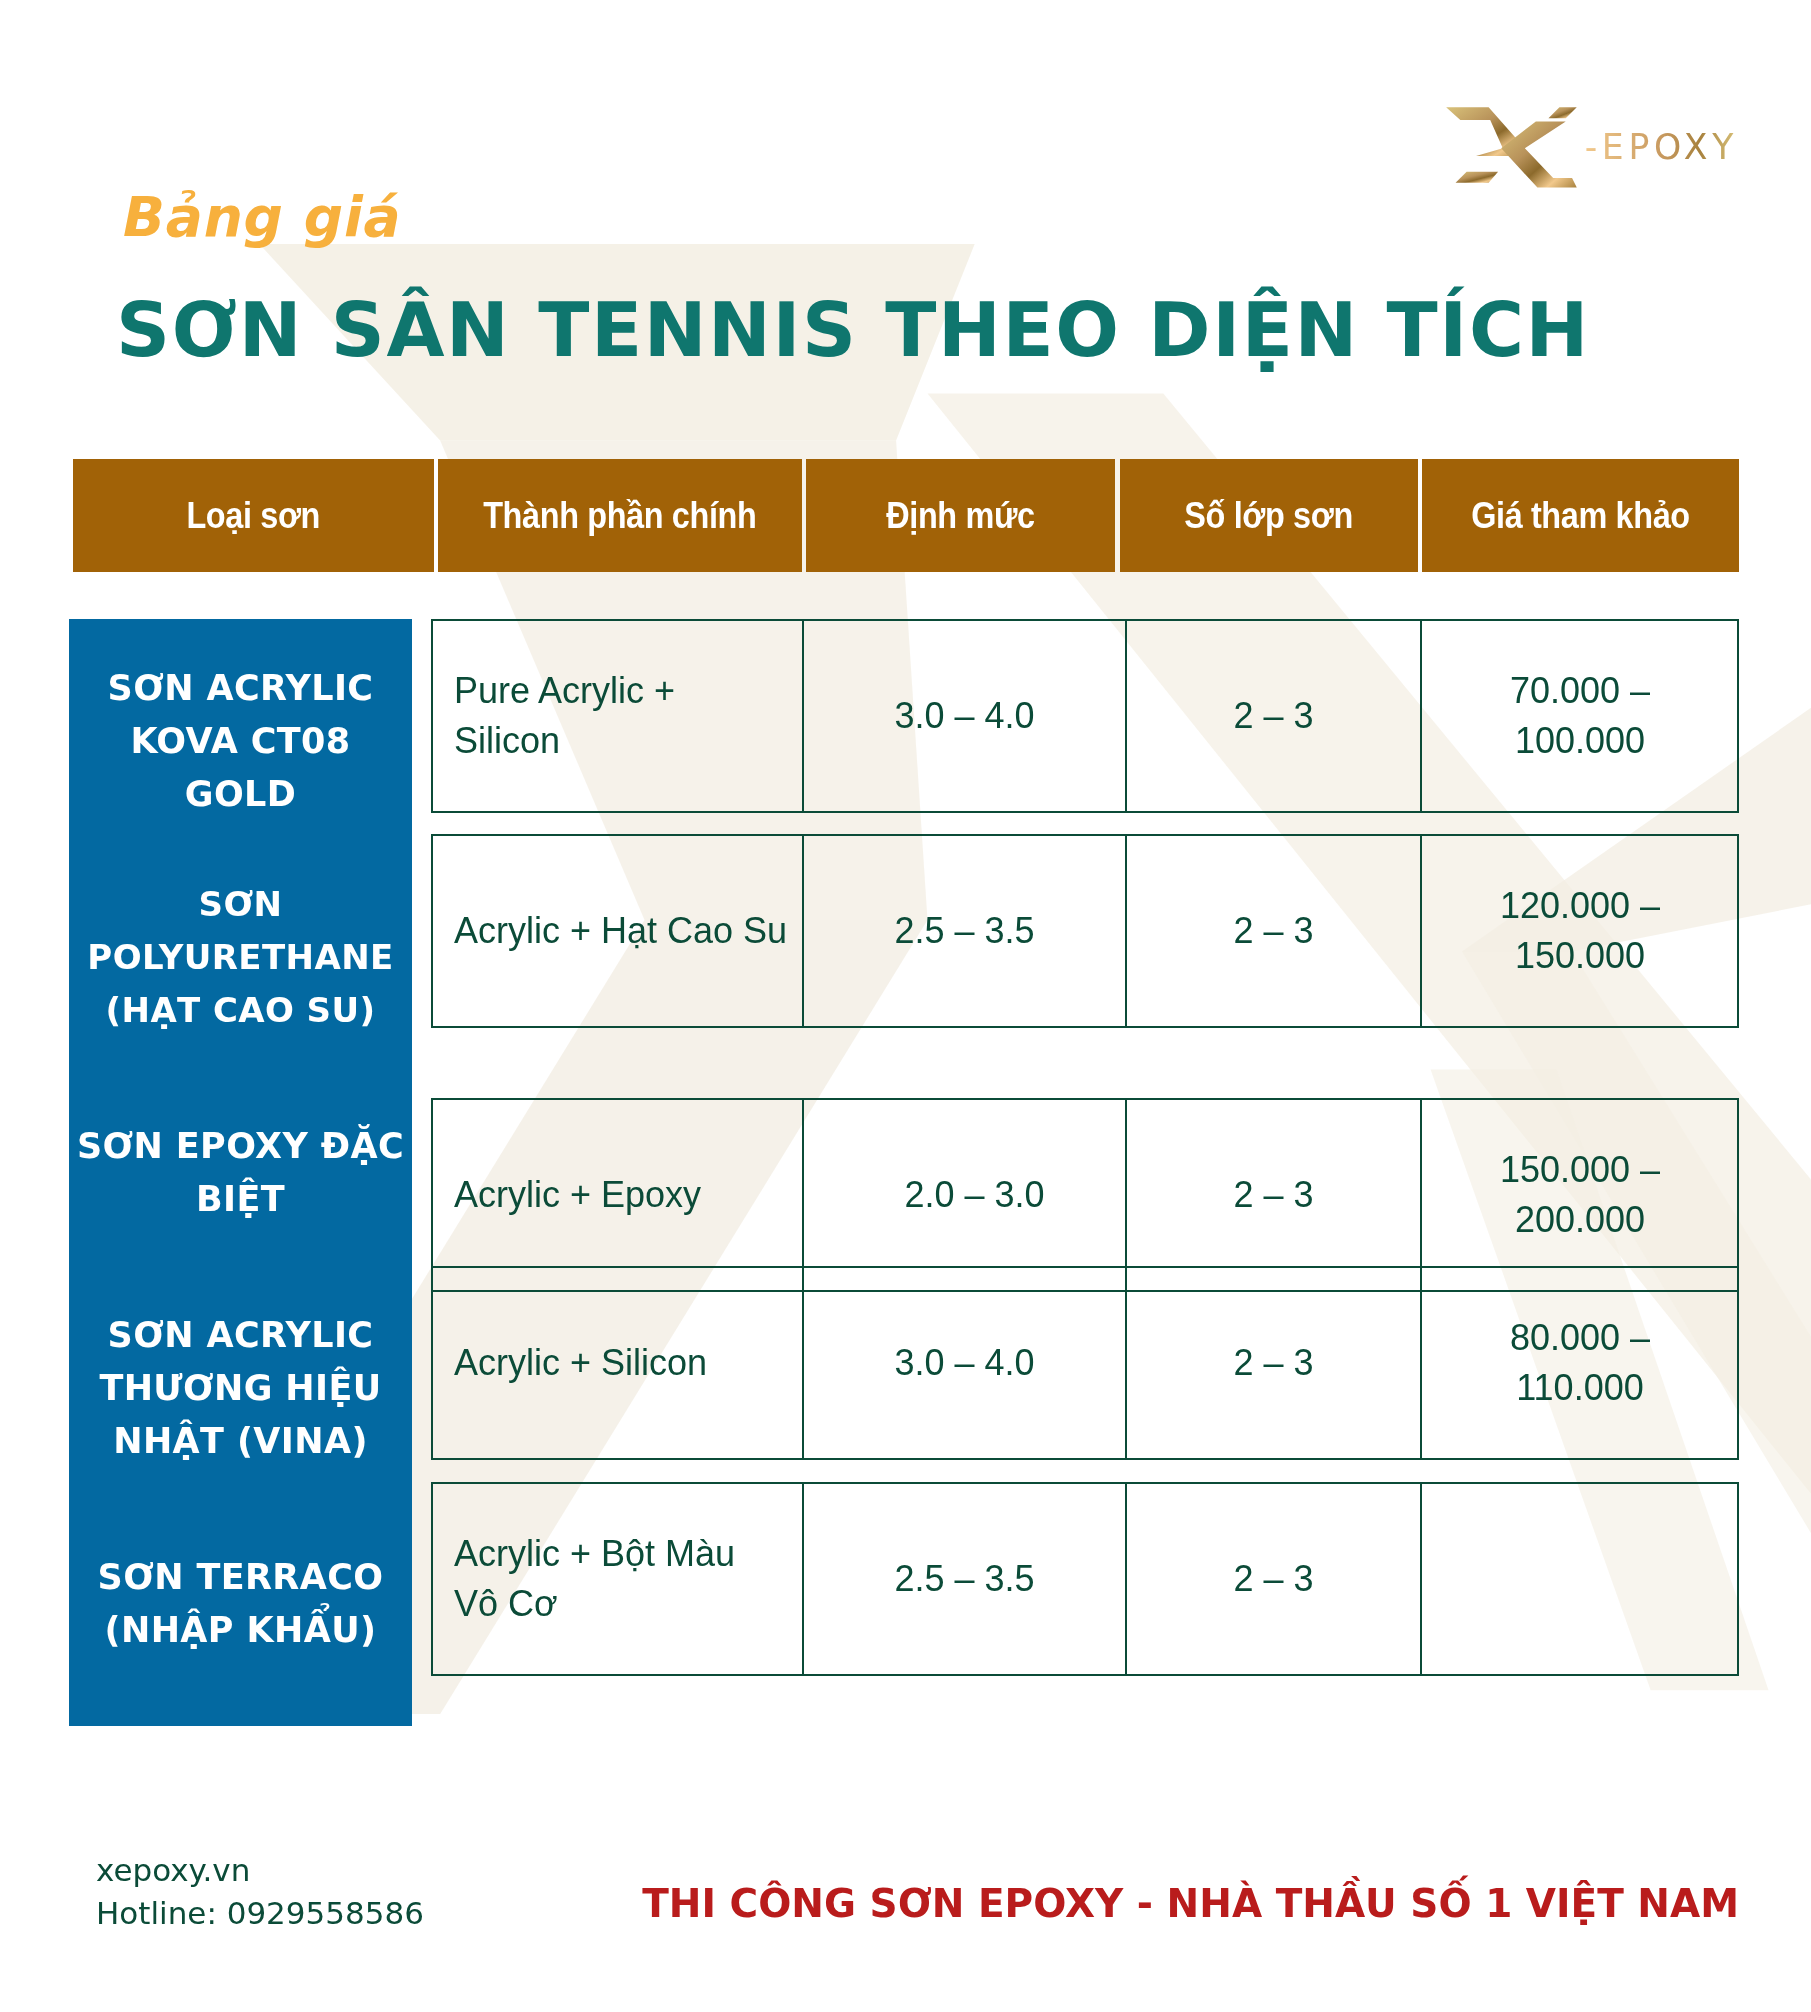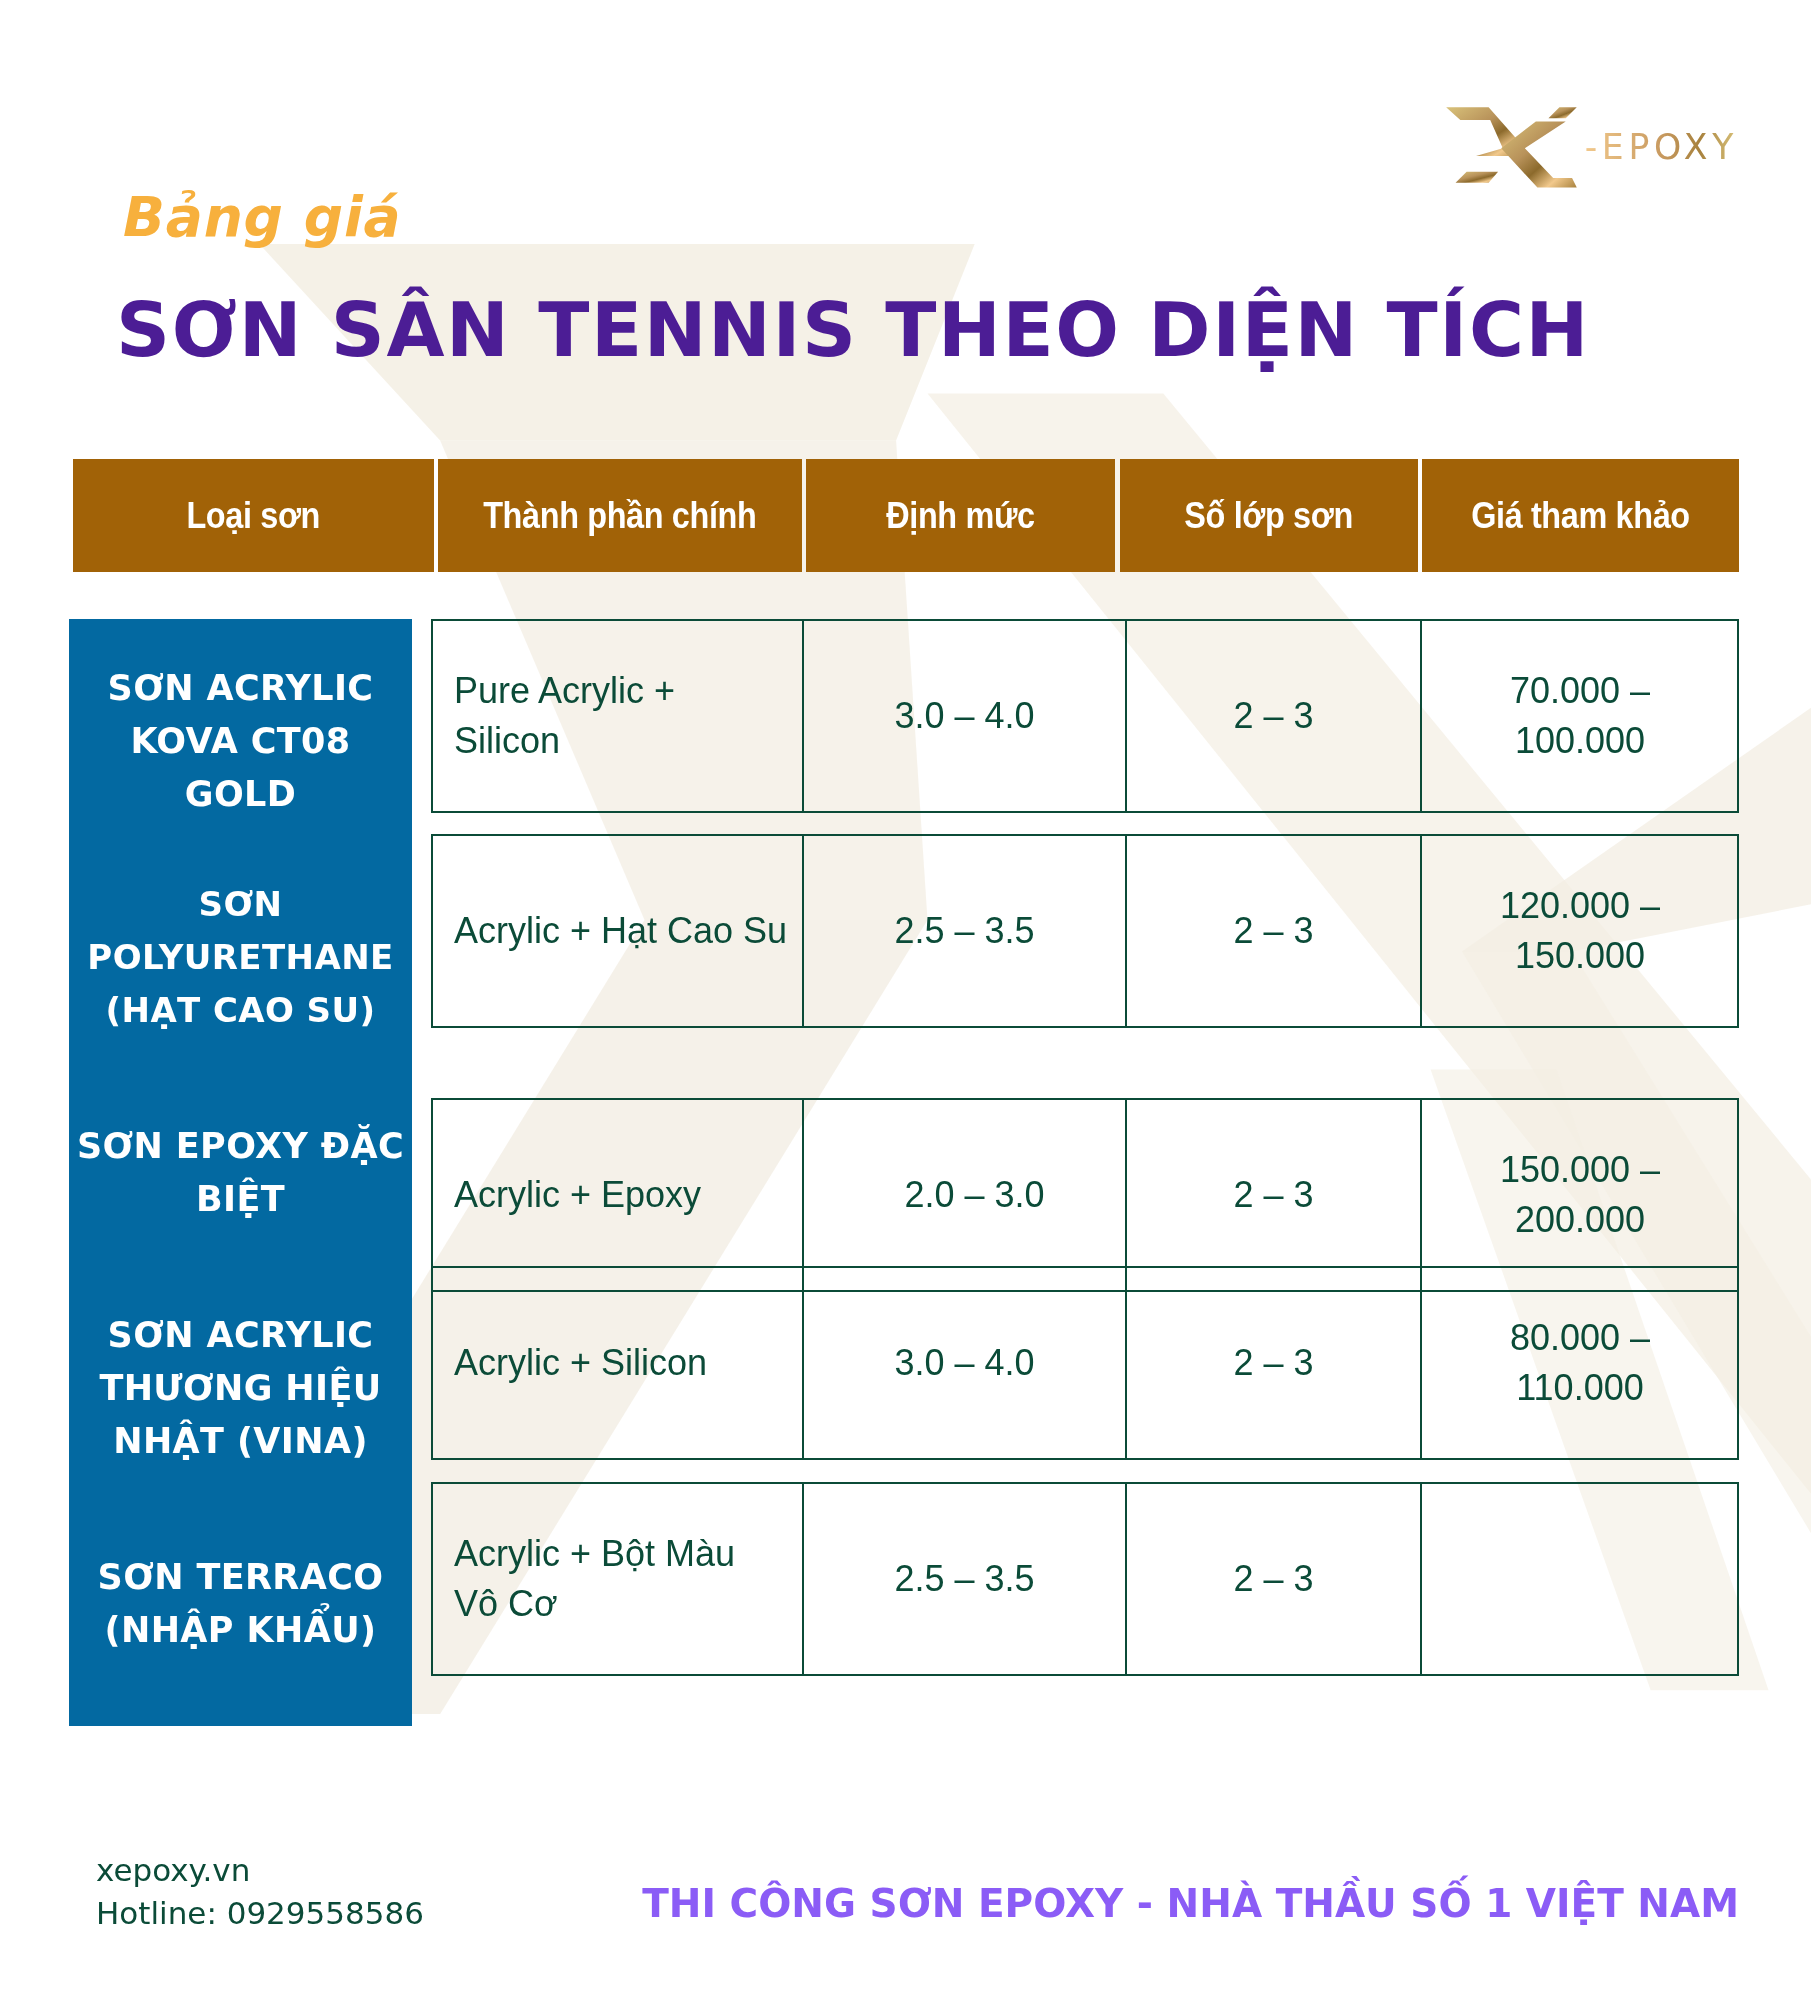--- a/index.html
+++ b/index.html
@@ -11,21 +11,21 @@
   .watermark { position:absolute; left:0; top:0; width:1811px; height:2013px; z-index:0; }
   .logo { position:absolute; left:1443px; top:104px; width:299px; height:90px; z-index:2; }
   .subtitle {
     position:absolute; left:123px; top:182px; z-index:2;
     font-family:"DejaVu Sans", sans-serif; font-weight:bold; font-style:italic;
     font-size:55px; line-height:71px; color:#f7b03d; letter-spacing:0.8px;
   }
   .title {
     position:absolute; left:116px; top:283px; z-index:2; white-space:nowrap;
     font-family:"DejaVu Sans", sans-serif; font-weight:bold;
-    font-size:75px; line-height:94px; color:#4c1d95; letter-spacing:1.6px;
+    font-size:75px; line-height:94px; color:#0f766e; letter-spacing:1.6px;
   }
   .hdr {
     position:absolute; top:459px; height:113px; background:#a16207; z-index:2;
     display:flex; align-items:center; justify-content:center;
   }
   .hdr span {
     color:#ffffff; font-family:"Liberation Sans", sans-serif; font-weight:bold;
     font-size:36px; letter-spacing:-0.4px; transform:scaleX(0.9); display:inline-block;
   }
   .type-cell {
@@ -49,21 +49,21 @@
   .cell.left { justify-content:flex-start; text-align:left; padding-left:21px; box-sizing:border-box; }
   .cell.center { justify-content:center; text-align:center; }
   .cell .t { display:block; }
   .price { white-space:pre-line; }
   .footer-left {
     position:absolute; left:96px; top:1849px; z-index:2;
     color:#0b4b38; font-family:"DejaVu Sans", sans-serif; font-size:31px; line-height:43px;
   }
   .tagline {
     position:absolute; left:621px; width:1118px; top:1880px; z-index:2; white-space:nowrap;
-    color:#8b5cf6; font-family:"DejaVu Sans", sans-serif; font-weight:bold;
+    color:#b91c1c; font-family:"DejaVu Sans", sans-serif; font-weight:bold;
     font-size:39px; line-height:47px; text-align:right; letter-spacing:0px;
   }
 </style>
 </head>
 <body>
 
 <svg class="watermark" viewBox="0 0 2304 2560" xmlns="http://www.w3.org/2000/svg">
   <g fill="#f3eee3">
 
     <polygon points="330,310 1240,310 1140,560 560,560" opacity="0.85"></polygon>

